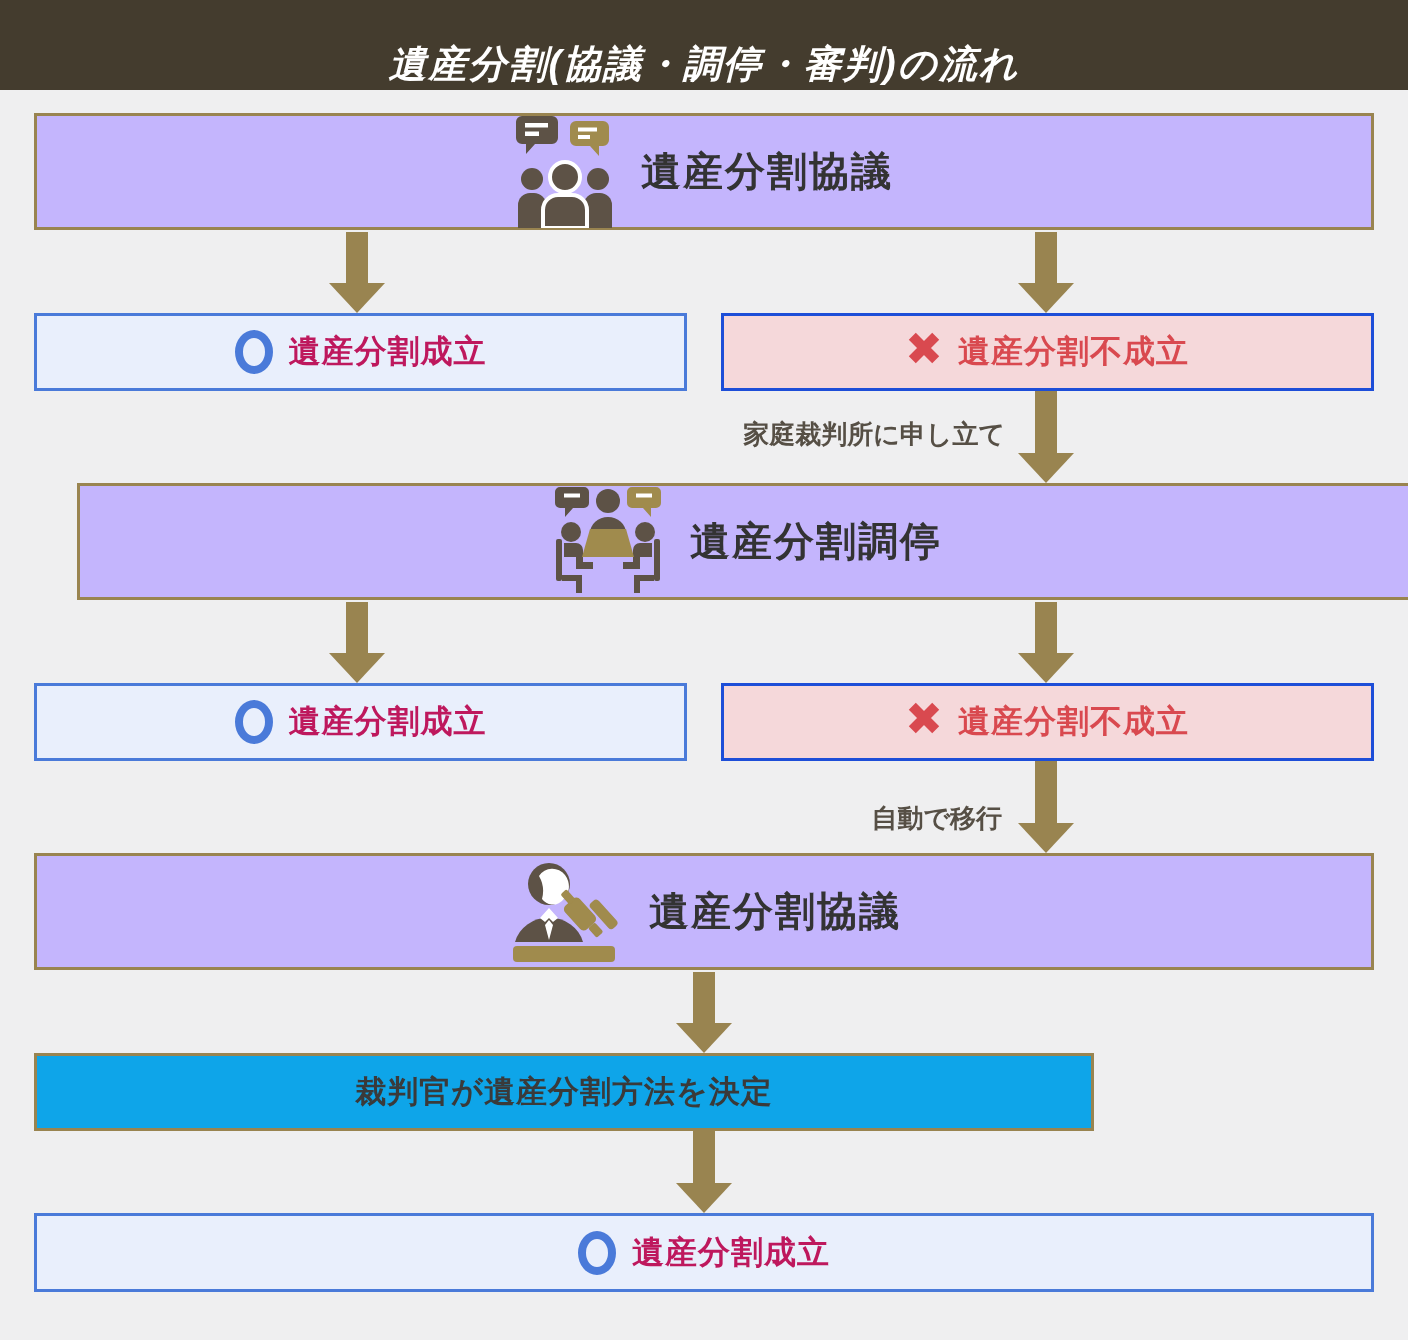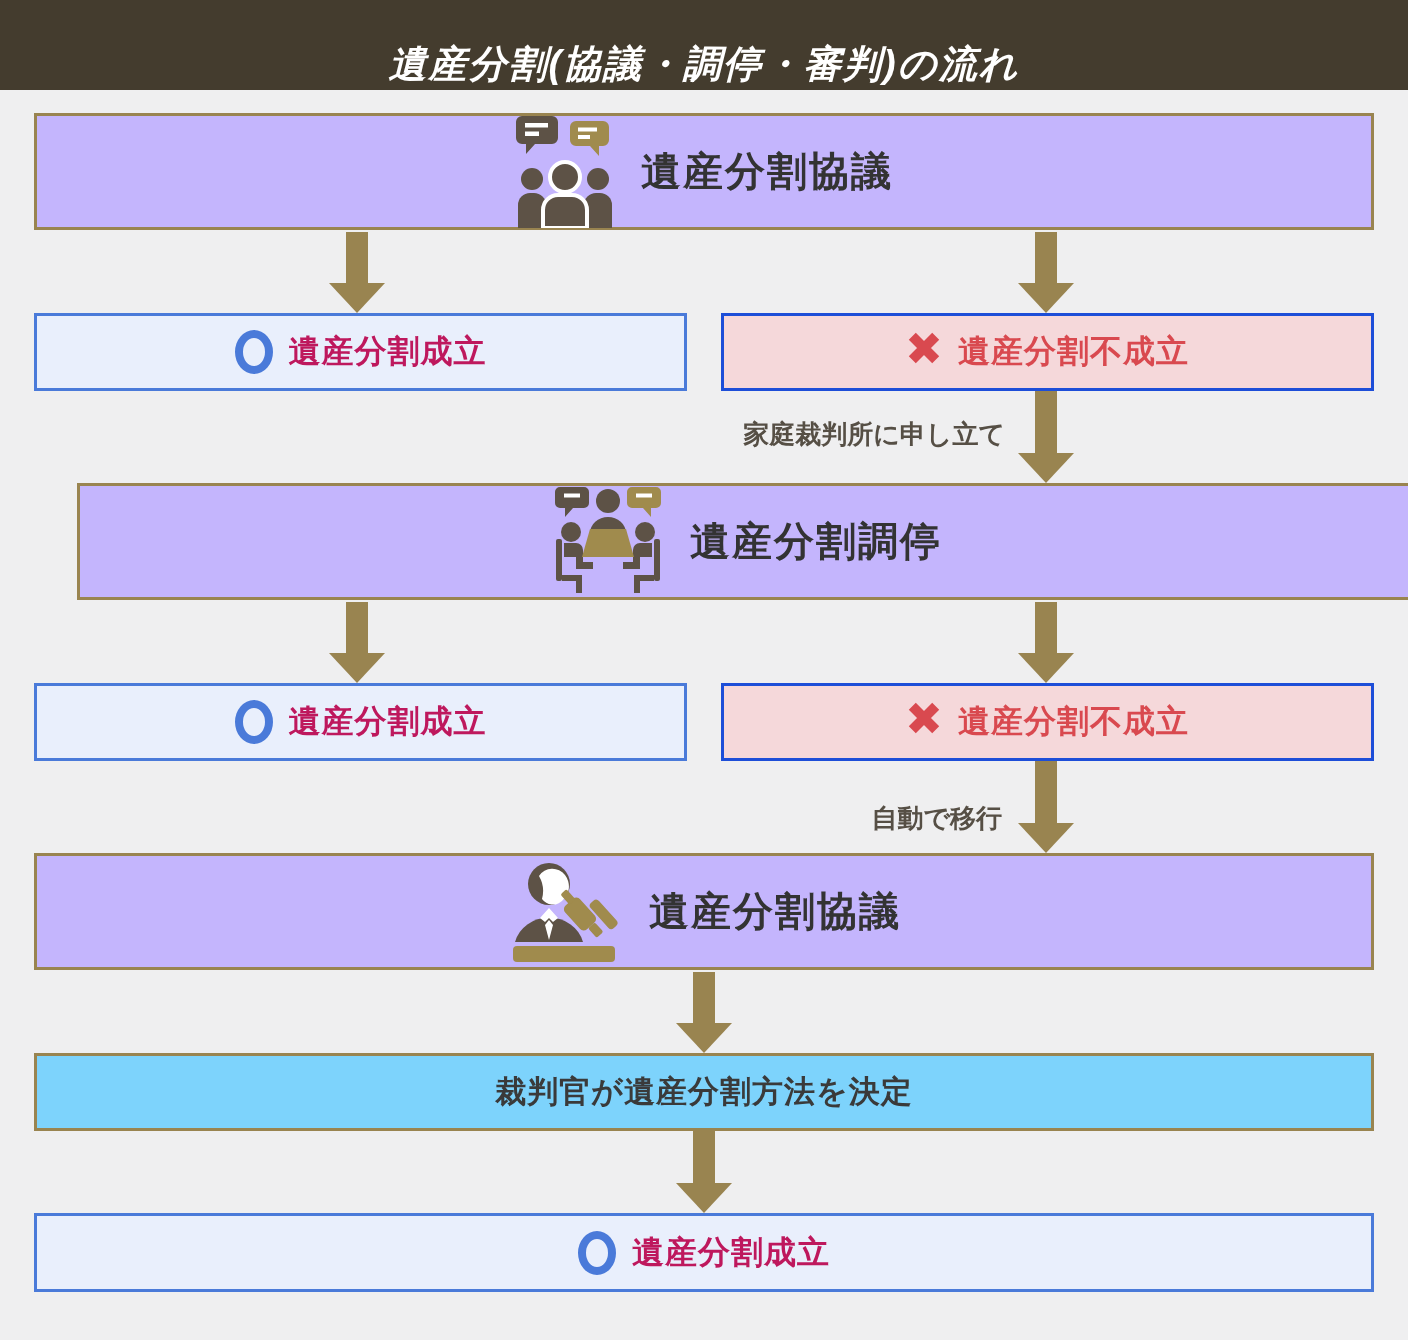--- a/index.html
+++ b/index.html
@@ -68,22 +68,22 @@
 
   
   .transition-label {
     position: absolute;
     font-size: 26px; font-weight: bold; color: #564f45;
     white-space: nowrap; text-align: left;
   }
 
   
   .decision-box {
-    position: absolute; left: 34px; width: 1340px; height: 78px;
-    background: #7dd3fc; border: 3px solid #998450;
+    position: absolute; left: 34px; width: 1060px; height: 78px;
+    background: #0ea5e9; border: 3px solid #998450;
     display: flex; align-items: center; justify-content: center;
     font-size: 31px; font-weight: bold; color: #3a3a3a; letter-spacing: 1px;
   }
 </style>
 </head>
 <body>
 
 <div class="canvas">
 
   <header class="title-bar">

